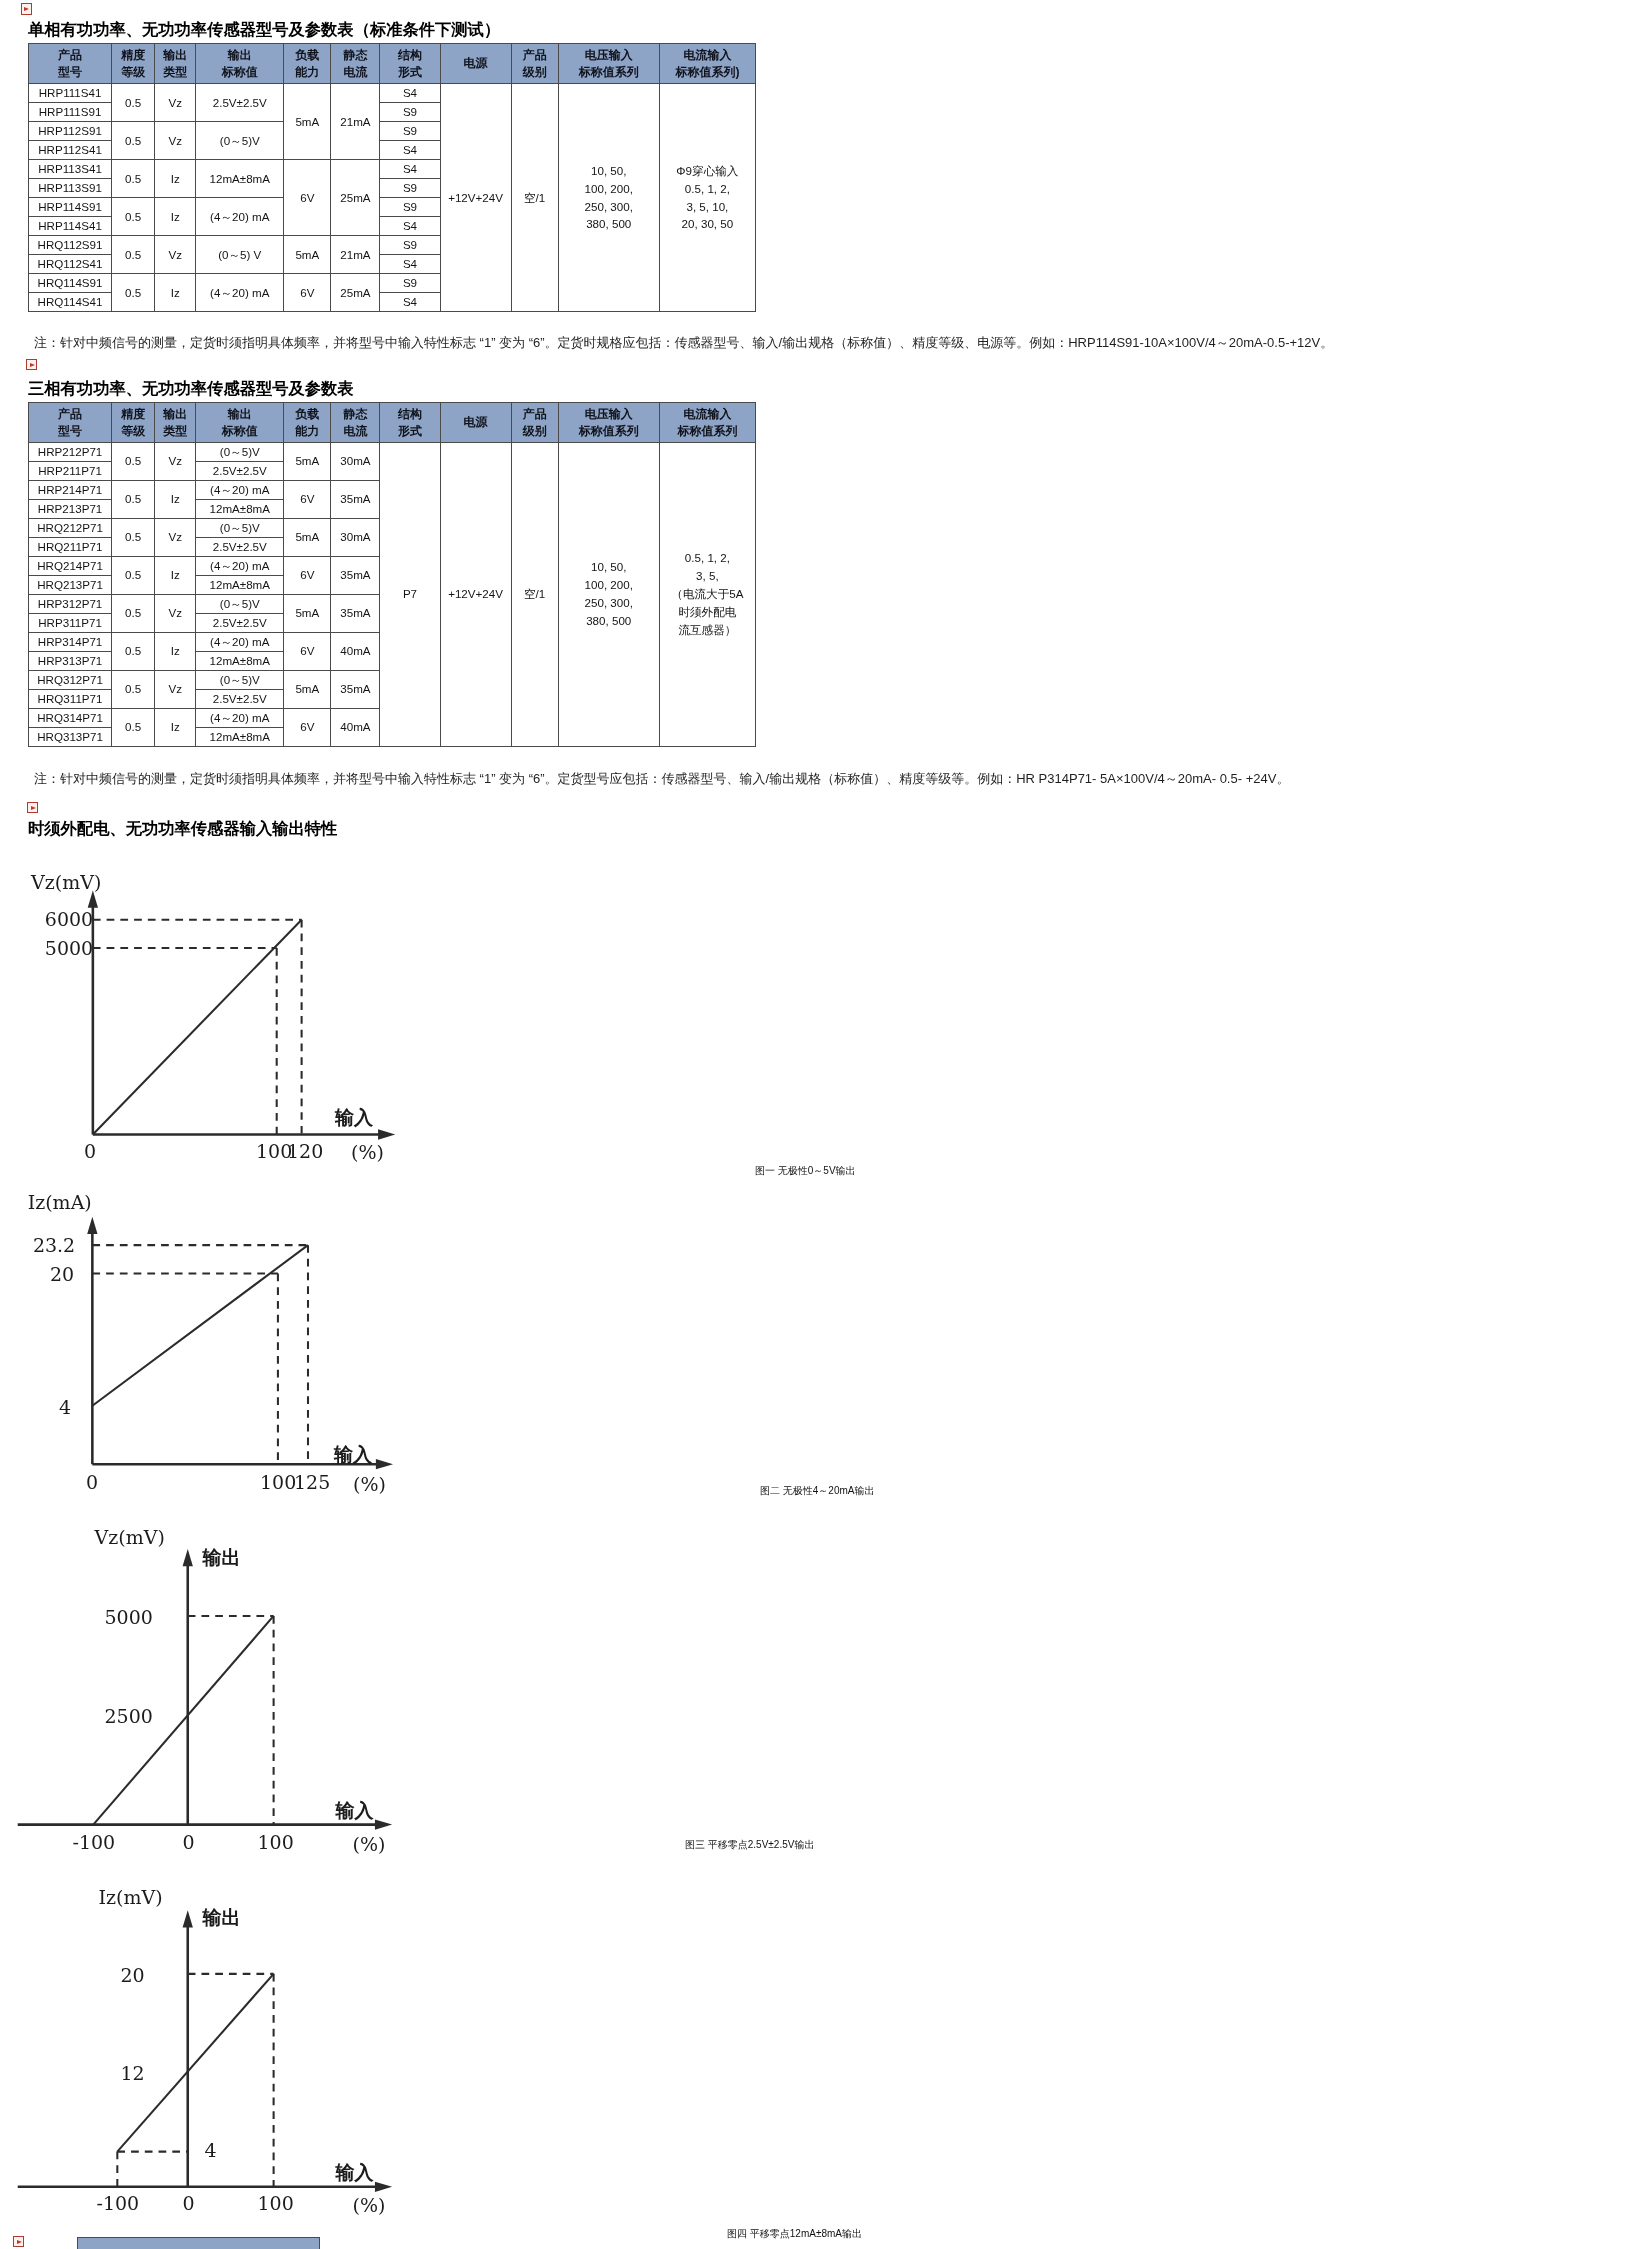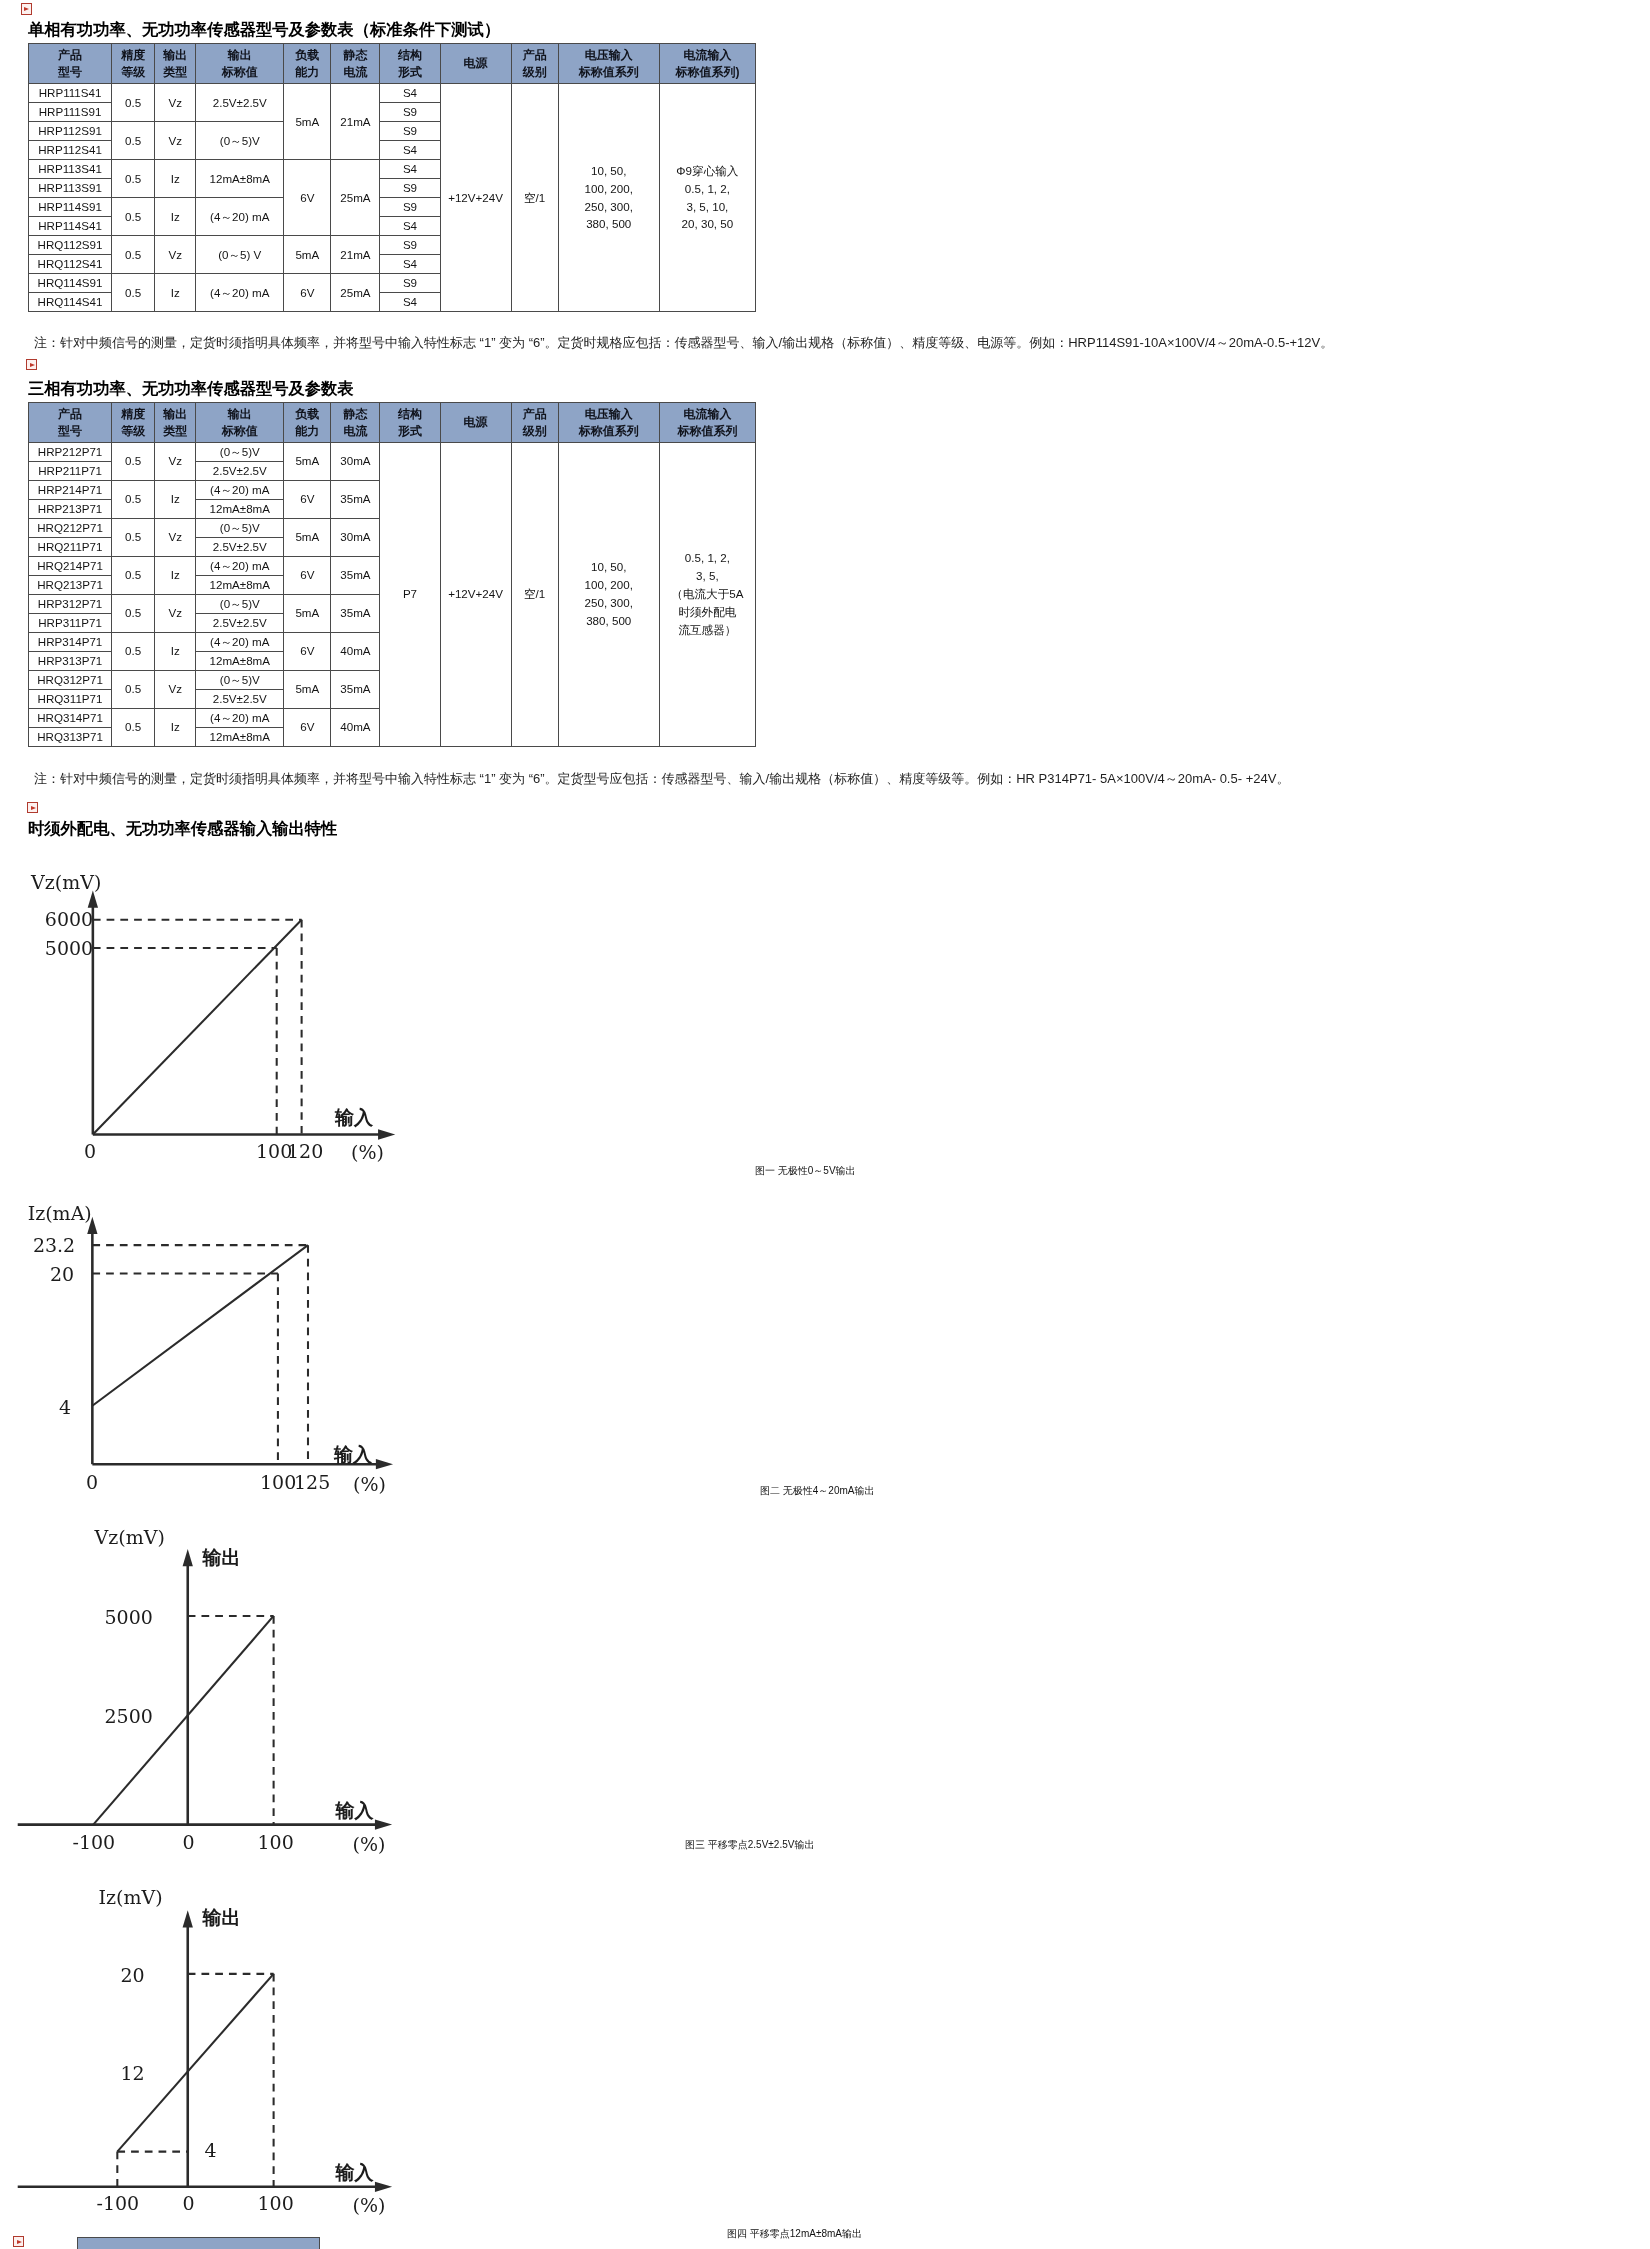--- a/index.html
+++ b/index.html
@@ -363,21 +363,21 @@
       <line class="axisline" x1="77" y1="318" x2="77" y2="44"></line>
       <polygon class="arrowhead" points="77,30 71,50 83,50"></polygon>
       <line class="axisline" x1="77" y1="318" x2="413" y2="318"></line>
       <polygon class="arrowhead" points="427,318 407,312 407,324"></polygon>
       <line class="dataline" x1="77" y1="250" x2="328" y2="63"></line>
       <line class="dash" x1="77" y1="63" x2="328" y2="63"></line>
       <line class="dash" x1="328" y1="63" x2="328" y2="318"></line>
       <line class="dash" x1="77" y1="96" x2="293" y2="96"></line>
       <line class="dash" x1="293" y1="96" x2="293" y2="318"></line>
     </svg>
-    <span class="num" style="left:1.7px; top:11px;">Iz(mA)</span>
+    <span class="num" style="left:1.7px; top:0;">Iz(mA)</span>
     <span class="num" style="left:6.9px; top:43px;">23.2</span>
     <span class="num" style="left:24px; top:72px;">20</span>
     <span class="num" style="left:33px; top:205px;">4</span>
     <span class="num" style="left:60px; top:280px;">0</span>
     <span class="num" style="left:234px; top:280px;">100</span>
     <span class="num" style="left:268px; top:280px;">125</span>
     <span class="cjk" style="left:308px; top:251px;">输入</span>
     <span class="num" style="left:327px; top:282px;">(%)</span>
   </div>
   <div class="caption" style="left:760px; top:1484px;">图二 无极性4～20mA输出</div>

